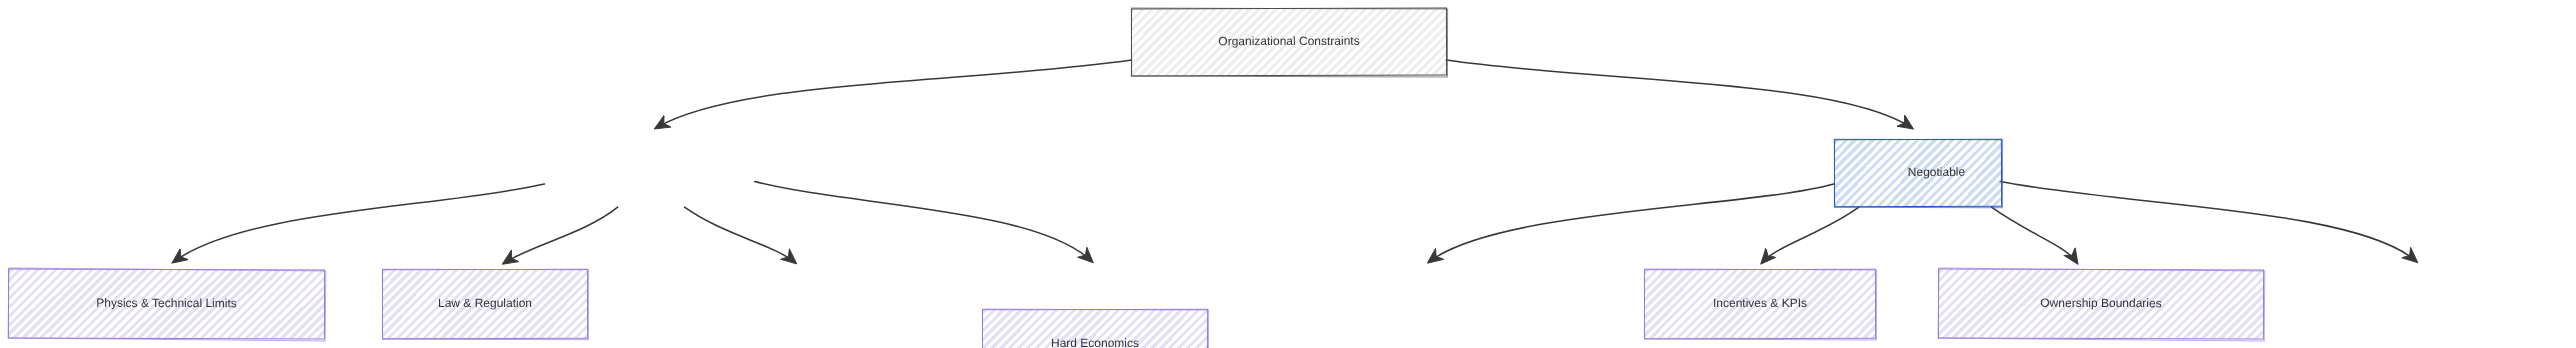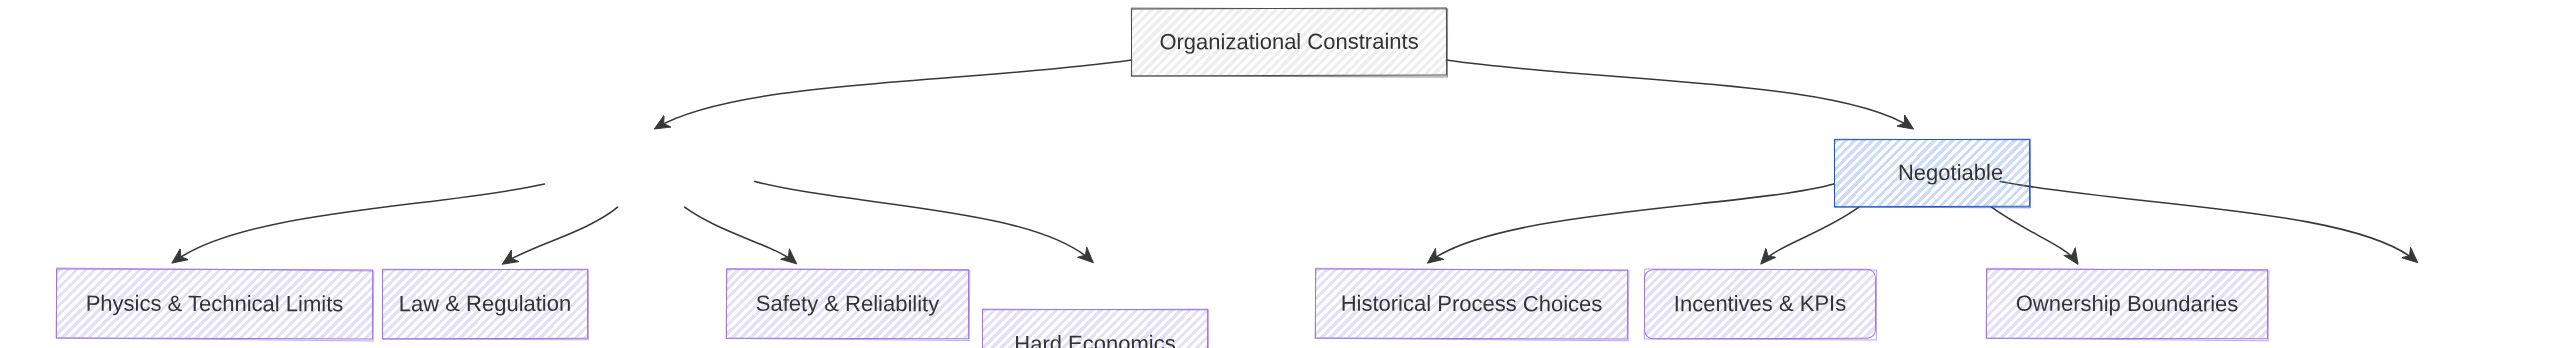--- a/index.html
+++ b/index.html
@@ -19,21 +19,21 @@
     text-align:center;
   }
   
   .node::before{
     content:"";position:absolute;inset:-1.3px;
     border:0.9px solid currentColor;opacity:.65;
     transform:rotate(.35deg);
     pointer-events:none;
   }
   .node span{
-    color:#333333;font-size:22px;line-height:1.15;
+    color:#333333;font-size:12px;line-height:1.15;
     padding:0 8.8px;white-space:nowrap;
   }
   .gray{
     color:#4a4a4a;
     background:repeating-linear-gradient(135deg, rgba(0,0,0,0.065) 0 3.1px, rgba(0,0,0,0) 3.1px 6.3px);
     transform:rotate(-0.15deg);
   }
   .red{
     color:#c00808;
     background:repeating-linear-gradient(135deg, rgba(229,90,90,0.38) 0 3.1px, rgba(0,0,0,0) 3.1px 6.3px);
@@ -41,21 +41,21 @@
   }
   .blue{
     color:#2353c3;
     background:repeating-linear-gradient(135deg, rgba(125,163,229,0.38) 0 3.1px, rgba(0,0,0,0) 3.1px 6.3px);
     transform:rotate(-0.2deg);
   }
   .purple{
     color:#9878dd;
     background:repeating-linear-gradient(135deg, rgba(163,152,231,0.30) 0 3.1px, rgba(0,0,0,0) 3.1px 6.3px);
   }
-  .r1{transform:rotate(0.15deg);margin-left:48px;} .r2{transform:rotate(-0.15deg);}
+  .r1{transform:rotate(0.15deg);} .r2{transform:rotate(-0.15deg);}
   .edge{fill:none;stroke:#383838;stroke-width:2.5;stroke-linecap:round;}
 </style>
 </head>
 <body>
 
 <div class="canvas">
 
   <svg class="edges" viewBox="0 0 4112 556" xmlns="http://www.w3.org/2000/svg">
     <defs>
       <marker id="arrow" viewBox="0 0 10 10" refX="7.5" refY="5" markerWidth="11" markerHeight="11" orient="auto">
@@ -72,47 +72,41 @@
     <path class="edge" d="M 2968 331 C 2912 372, 2838 392, 2814 419" marker-end="url(#arrow)"></path>
     <path class="edge" d="M 3180 331 C 3240 374, 3298 392, 3316 419" marker-end="url(#arrow)"></path>
     <path class="edge" d="M 3194 290 C 3400 330, 3760 332, 3858 417" marker-end="url(#arrow)"></path>
   </svg>
 
   <div class="node gray" style="left:1131px;top:8.1px;width:316px;height:68px;">
     <span>Organizational Constraints</span>
   </div>
 
 
-  <div class="node blue" style="left:1834px;top:139px;width:196px;height:68px;padding-left:37px;">
+  <div class="node blue" style="left:1834px;top:139px;width:168px;height:68px;padding-left:37px;">
     <span>Negotiable</span>
   </div>
 
   <div class="node purple r1" style="left:8.1px;top:269px;width:317px;height:70px;">
     <span>Physics &amp; Technical Limits</span>
   </div>
 
   <div class="node purple r2" style="left:382px;top:269px;width:206px;height:70px;">
     <span>Law &amp; Regulation</span>
   </div>
 
-  <div class="node purple r1" style="left:678px;top:269px;width:243px;height:70px;">
-    <span>Safety &amp; Reliability</span>
-  </div>
 
   <div class="node purple r2" style="left:982px;top:269px;width:226px;height:70px;margin-top:40px;">
     <span>Hard Economics</span>
   </div>
 
-  <div class="node purple r1" style="left:1267px;top:269px;width:313px;height:70px;">
-    <span>Historical Process Choices</span>
-  </div>
 
-  <div class="node purple r2" style="left:1644px;top:269px;width:232px;height:70px;border-radius:9px;">
+  <div class="node purple r2" style="left:1644px;top:269px;width:232px;height:70px;">
     <span>Incentives &amp; KPIs</span>
   </div>
 
-  <div class="node purple r1" style="left:1938px;top:269px;width:282px;height:70px;">
+  <div class="node purple r1" style="left:1938px;top:269px;width:326px;height:70px;">
     <span>Ownership Boundaries</span>
   </div>
 
 
 </div>
 
 
 </body></html>

